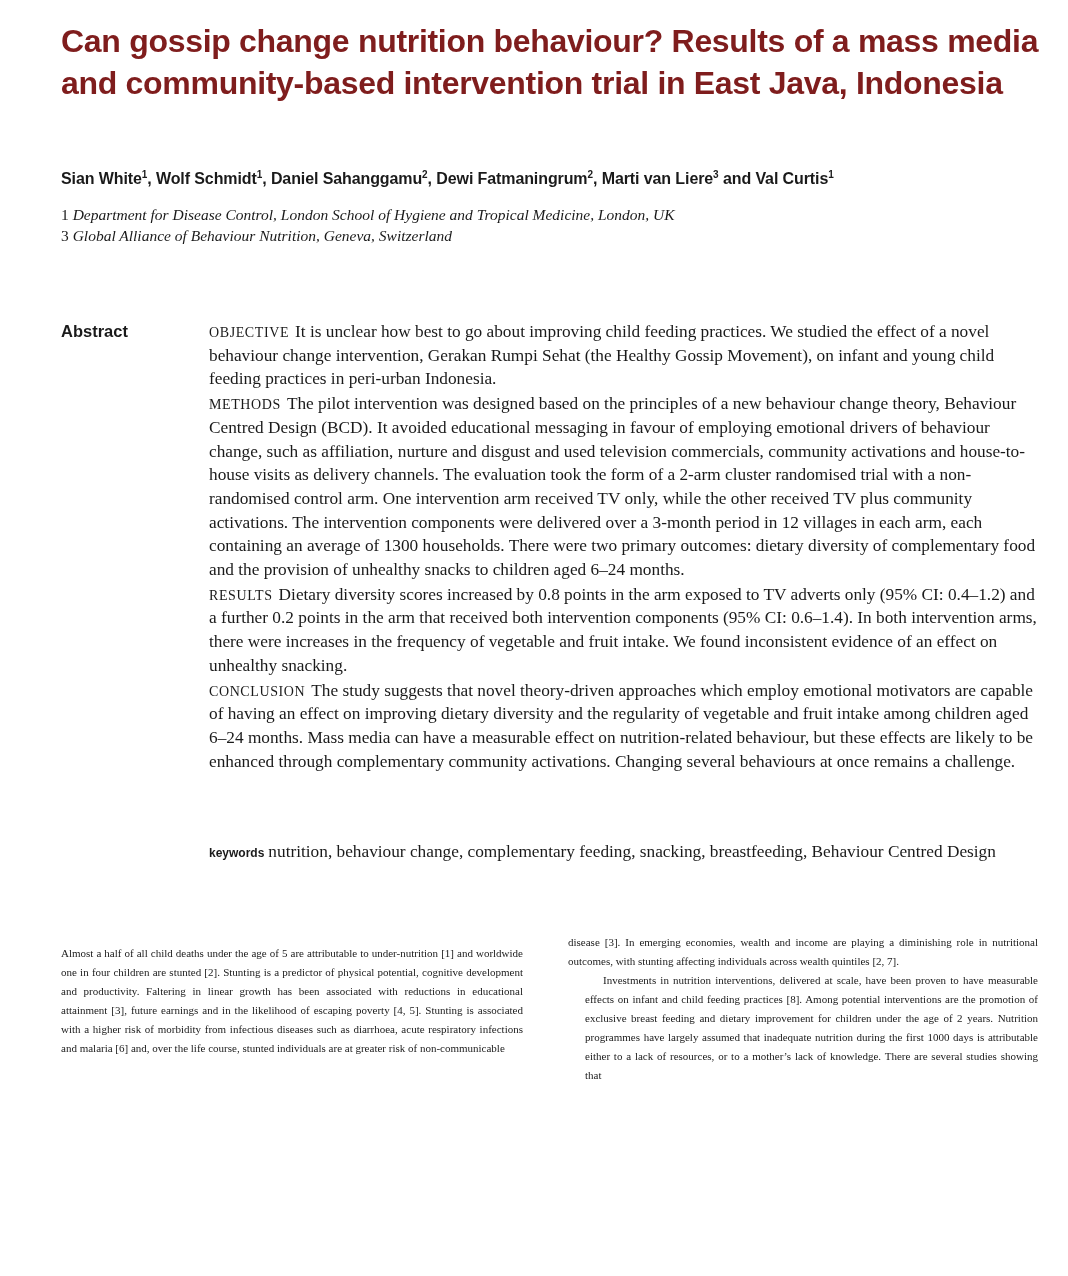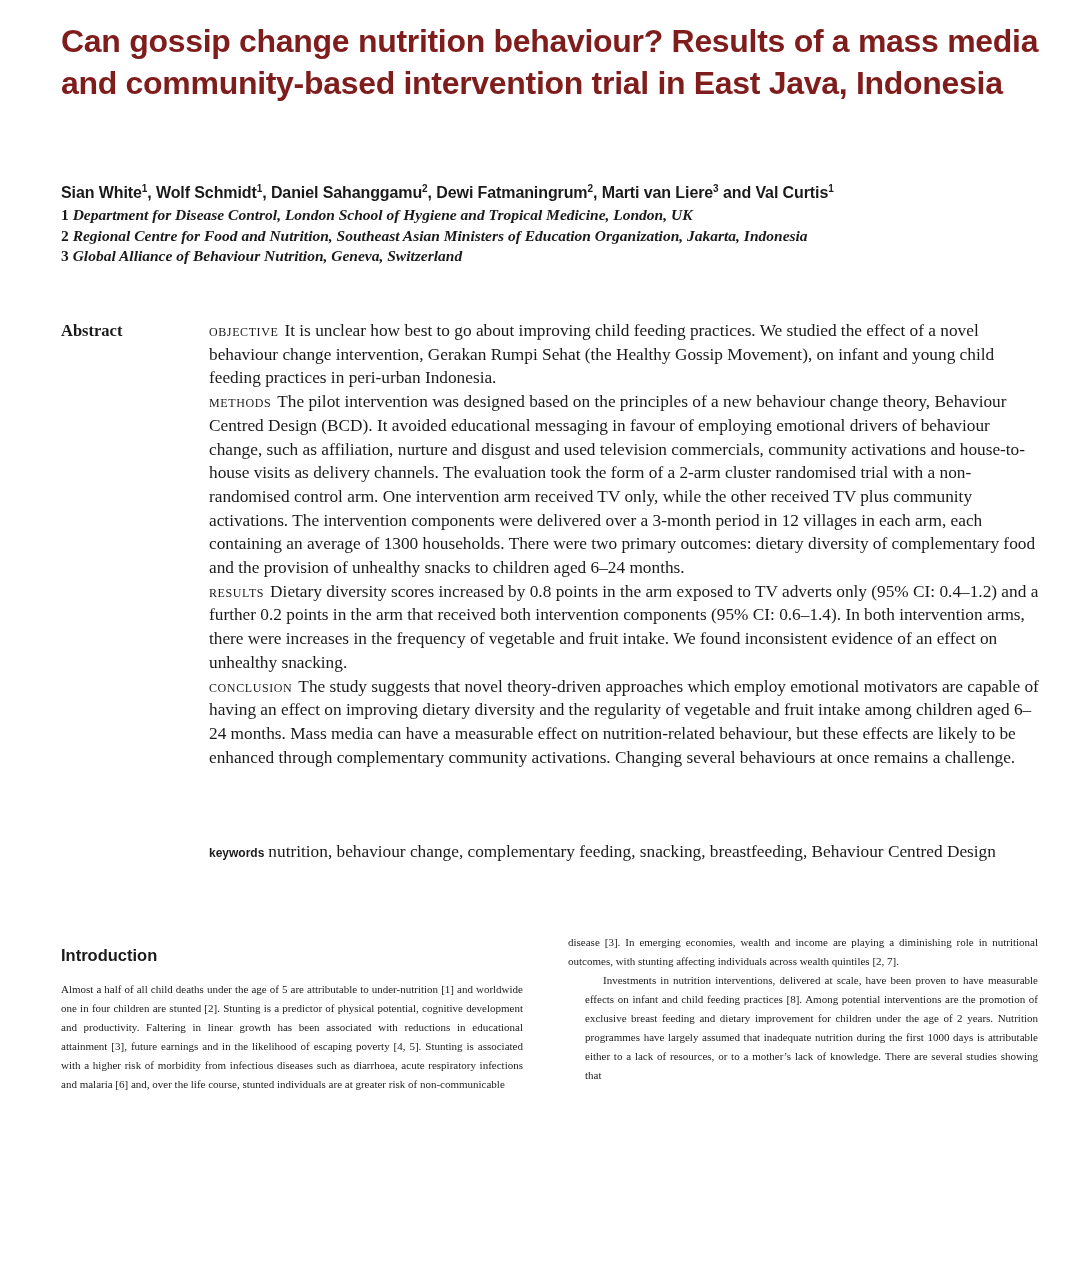--- a/index.html
+++ b/index.html
@@ -5,45 +5,45 @@
     * { box-sizing: border-box; margin: 0; padding: 0; }
     html, body { width: 1068px; height: 1276px; background: #ffffff; overflow: hidden; }
     body { position: relative; color: #1a1a1a; font-family: "Liberation Serif", serif; }
 
     .title {
       position: absolute; left: 61px; top: 21px; width: 990px;
       font-family: "Liberation Sans", sans-serif; font-weight: bold;
       font-size: 32px; line-height: 41.5px; letter-spacing: -0.3px; color: #7f1d1d;
     }
     .authors {
-      position: absolute; left: 61px; top: 182px; width: 990px;
+      position: absolute; left: 61px; top: 168px; width: 990px;
       font-family: "Liberation Sans", sans-serif; font-weight: bold;
       font-size: 16px; line-height: 22px; color: #1a1a1a; letter-spacing: -0.1px;
     }
     .authors sup { font-size: 10px; vertical-align: 6px; line-height: 0; }
     .affiliations {
       position: absolute; left: 61px; top: 205px; width: 990px;
-      font-size: 15.5px; line-height: 20.5px; color: #1a1a1a; font-weight: bold;
+      font-size: 15.5px; line-height: 20.5px; color: #1a1a1a;
     }
     .affiliations .aff-num { font-style: normal; }
     .affiliations .aff-text { font-style: italic; }
 
     .abstract-label {
       position: absolute; left: 61px; top: 320px;
-      font-family: Liberation Serif, serif; font-weight: bold;
+      font-family: Liberation Sans, sans-serif; font-weight: bold;
       font-size: 16.5px; line-height: 22px;
     }
     .abstract-body {
       position: absolute; left: 209px; top: 319px; width: 830px;
       font-size: 17.3px; line-height: 23.7px; color: #1a1a1a;
     }
     .abstract-body p { margin: 0; }
     .section-tag {
       font-variant: small-caps; text-transform: lowercase; letter-spacing: 0.6px;
-      font-size: 17px; margin-right: 6px;
+      font-size: 20px; margin-right: 6px;
     }
     .keywords {
       position: absolute; left: 209px; top: 840px; width: 830px;
       font-size: 17.3px; line-height: 23.7px;
     }
     .kw-label {
       font-family: "Liberation Sans", sans-serif; font-weight: bold; font-size: 12px;
       margin-right: 4px;
     }
 
@@ -67,38 +67,36 @@
 <body>
 
 <h1 class="title">Can gossip change nutrition behaviour? Results of a mass media and community-based intervention trial in East Java, Indonesia</h1>
 
 <div class="authors">
   <span><span>Sian White</span><sup>1</sup><span>, </span></span><span><span>Wolf Schmidt</span><sup>1</sup><span>, </span></span><span><span>Daniel Sahanggamu</span><sup>2</sup><span>, </span></span><span><span>Dewi Fatmaningrum</span><sup>2</sup><span>, </span></span><span><span>Marti van Liere</span><sup>3</sup><span> and </span></span><span><span>Val Curtis</span><sup>1</sup><span></span></span>
 </div>
 
 <div class="affiliations">
   <div><span class="aff-num">1</span> <span class="aff-text">Department for Disease Control, London School of Hygiene and Tropical Medicine, London, UK</span></div>
-  <div><span class="aff-num">2</span> <span class="aff-text">Regional Centre for Food and Nutrition, Southeast Asian Ministers of Education Organization, Jakarta, Indonesia</span></div>
   <div><span class="aff-num">3</span> <span class="aff-text">Global Alliance of Behaviour Nutrition, Geneva, Switzerland</span></div>
 </div>
 
 <div class="abstract-label">Abstract</div>
 
 <div class="abstract-body">
   <p><span class="section-tag">OBJECTIVE</span><span>It is unclear how best to go about improving child feeding practices. We studied the effect of a novel behaviour change intervention, Gerakan Rumpi Sehat (the Healthy Gossip Movement), on infant and young child feeding practices in peri-urban Indonesia.</span></p>
   <p><span class="section-tag">METHODS</span><span>The pilot intervention was designed based on the principles of a new behaviour change theory, Behaviour Centred Design (BCD). It avoided educational messaging in favour of employing emotional drivers of behaviour change, such as affiliation, nurture and disgust and used television commercials, community activations and house-to-house visits as delivery channels. The evaluation took the form of a 2-arm cluster randomised trial with a non-randomised control arm. One intervention arm received TV only, while the other received TV plus community activations. The intervention components were delivered over a 3-month period in 12 villages in each arm, each containing an average of 1300 households. There were two primary outcomes: dietary diversity of complementary food and the provision of unhealthy snacks to children aged 6–24 months.</span></p>
   <p><span class="section-tag">RESULTS</span><span>Dietary diversity scores increased by 0.8 points in the arm exposed to TV adverts only (95% CI: 0.4–1.2) and a further 0.2 points in the arm that received both intervention components (95% CI: 0.6–1.4). In both intervention arms, there were increases in the frequency of vegetable and fruit intake. We found inconsistent evidence of an effect on unhealthy snacking.</span></p>
   <p><span class="section-tag">CONCLUSION</span><span>The study suggests that novel theory-driven approaches which employ emotional motivators are capable of having an effect on improving dietary diversity and the regularity of vegetable and fruit intake among children aged 6–24 months. Mass media can have a measurable effect on nutrition-related behaviour, but these effects are likely to be enhanced through complementary community activations. Changing several behaviours at once remains a challenge.</span></p>
 </div>
 
 <div class="keywords">
   <span class="kw-label">keywords</span><span>nutrition, behaviour change, complementary feeding, snacking, breastfeeding, Behaviour Centred Design</span>
 </div>
 
 <div class="col-left">
-  <h2 class="intro-heading">Introduction</h2>
   <p class="col-text">Almost a half of all child deaths under the age of 5 are attributable to under-nutrition [1] and worldwide one in four children are stunted [2]. Stunting is a predictor of physical potential, cognitive development and productivity. Faltering in linear growth has been associated with reductions in educational attainment [3], future earnings and in the likelihood of escaping poverty [4, 5]. Stunting is associated with a higher risk of morbidity from infectious diseases such as diarrhoea, acute respiratory infections and malaria [6] and, over the life course, stunted individuals are at greater risk of non-communicable</p>
 </div>
 
 <div class="col-right">
   <p class="col-text">disease [3]. In emerging economies, wealth and income are playing a diminishing role in nutritional outcomes, with stunting affecting individuals across wealth quintiles [2, 7].</p>
   <p class="col-text indent">Investments in nutrition interventions, delivered at scale, have been proven to have measurable effects on infant and child feeding practices [8]. Among potential interventions are the promotion of exclusive breast feeding and dietary improvement for children under the age of 2 years. Nutrition programmes have largely assumed that inadequate nutrition during the first 1000 days is attributable either to a lack of resources, or to a mother’s lack of knowledge. There are several studies showing that</p>
 </div>
 
 </body></html>

